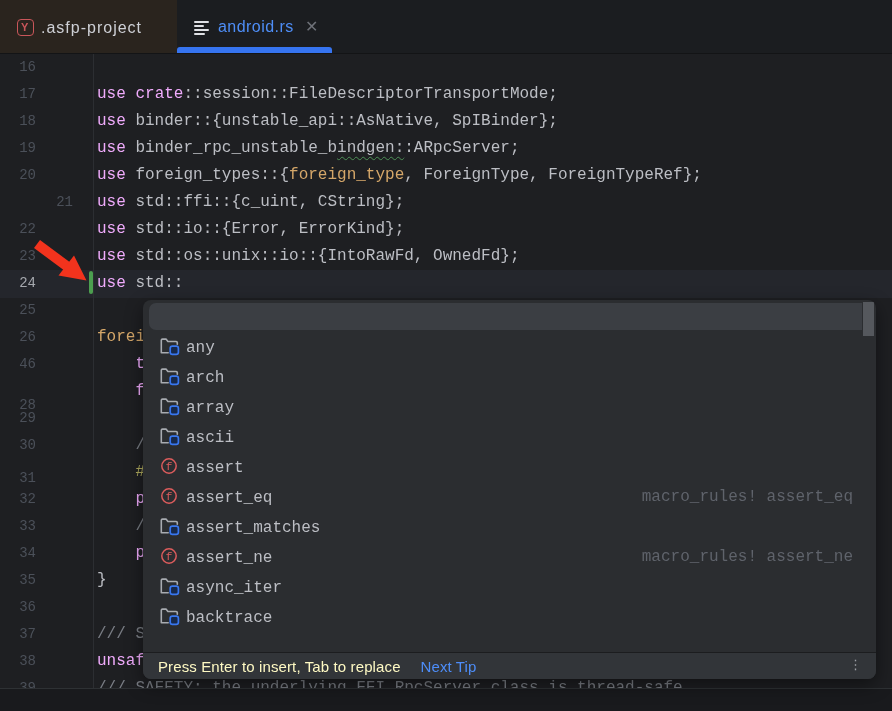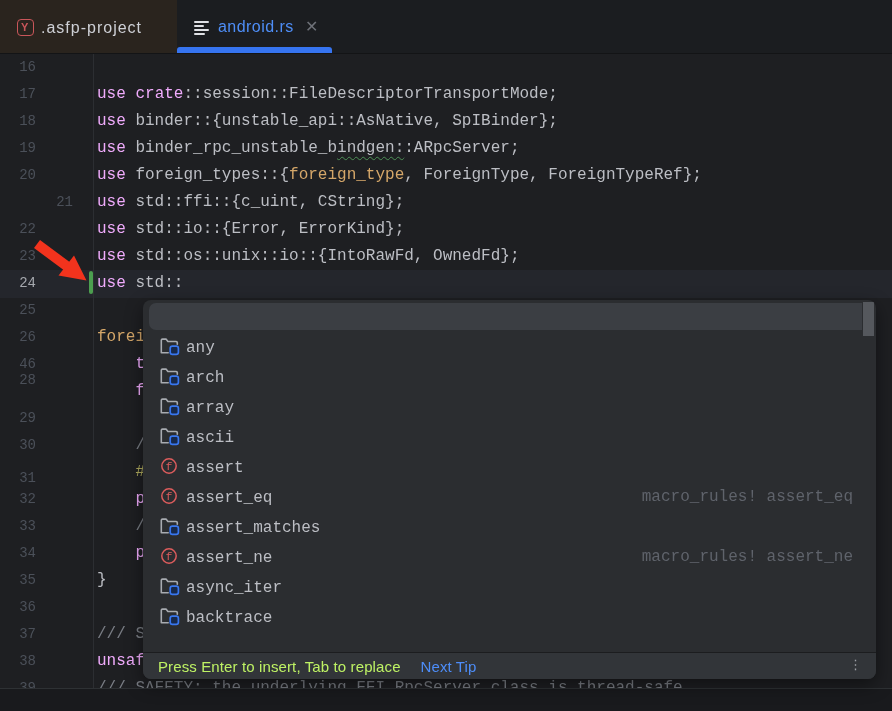--- a/index.html
+++ b/index.html
@@ -41,21 +41,21 @@
            border-radius:8px; overflow:hidden; box-shadow:0 6px 18px rgba(0,0,0,0.45); }
   .row { position:absolute; left:0; width:733px; height:30px; }
   .row .txt { position:absolute; left:43px; top:8px; font-family:"Liberation Mono", monospace;
               font-size:16px; color:#bcbec4; white-space:pre; }
   .row .tail { position:absolute; right:23px; top:7px; font-family:"Liberation Mono", monospace;
                font-size:16px; color:#5f636b; white-space:pre; }
   .row svg { position:absolute; left:17px; top:6px; }
   #sel { position:absolute; left:6px; top:2.5px; width:713px; height:27px; background:#3b3e43; border-radius:7px 0 0 7px; }
   #scrollthumb { position:absolute; left:720px; top:2px; width:11px; height:34px; background:#55585d; }
   #pfoot { position:absolute; left:0; top:352px; width:733px; height:27px; background:#323539; border-top:1px solid #1c1d1f; }
-  #pfoot .hint { position:absolute; left:15px; top:4.5px; font-size:15px; letter-spacing:0.12px; color:#bef264; }
+  #pfoot .hint { position:absolute; left:15px; top:4.5px; font-size:15px; letter-spacing:0.12px; color:#fef9c3; }
   #pfoot .tip  { position:absolute; left:277.5px; top:4.5px; font-size:15px; letter-spacing:0.12px; color:#4d8df8; }
   #pfoot .dots { position:absolute; left:706px; top:4px; font-size:13px; color:#9da0a6; letter-spacing:0; }
 
   
   #arrow { position:absolute; left:0; top:0; }
 </style>
 </head>
 <body>
 <div id="stage">
 
@@ -100,21 +100,21 @@
     <div class="cl" style="top:161.5px;"><span class="kw">use</span> std::io::{Error, ErrorKind};</div>
     <div class="num" style="top:188.5px;">23</div>
     <div class="cl" style="top:188.5px;"><span class="kw">use</span> std::os::unix::io::{IntoRawFd, OwnedFd};</div>
     <div class="num" style="top:215.5px;color:#a5a8ae;">24</div>
     <div class="cl" style="top:215.5px;"><span class="kw">use</span> std::</div>
     <div class="num" style="top:242.5px;">25</div>
     <div class="num" style="top:269.5px;">26</div>
     <div class="cl" style="top:269.5px;"><span class="mac">foreign_type!</span> {</div>
     <div class="num" style="top:296.5px;">46</div>
     <div class="cl" style="top:296.5px;">    <span class="kw">type</span> CType = binder_rpc_unstable_bindgen::ARpcServer;</div>
-    <div class="num" style="top:313px;">28</div>
+    <div class="num" style="top:338px;">28</div>
     <div class="cl" style="top:323.5px;">    <span class="kw">fn</span> drop = binder_rpc_unstable_bindgen::ARpcServer_free;</div>
     <div class="num" style="top:350.5px;">29</div>
     <div class="num" style="top:377.5px;">30</div>
     <div class="cl" style="top:377.5px;"><span class="cm">    /// A type that represents a foreign instance of RpcServer.</span></div>
     <div class="num" style="top:411px;">31</div>
     <div class="cl" style="top:404.5px;">    <span class="meta">#[derive(Debug)]</span></div>
     <div class="num" style="top:431.5px;">32</div>
     <div class="cl" style="top:431.5px;">    <span class="kw">pub</span> <span class="kw">struct</span> RpcServer;</div>
     <div class="num" style="top:458.5px;">33</div>
     <div class="cl" style="top:458.5px;"><span class="cm">    /// A borrowed RpcServer.</span></div>

